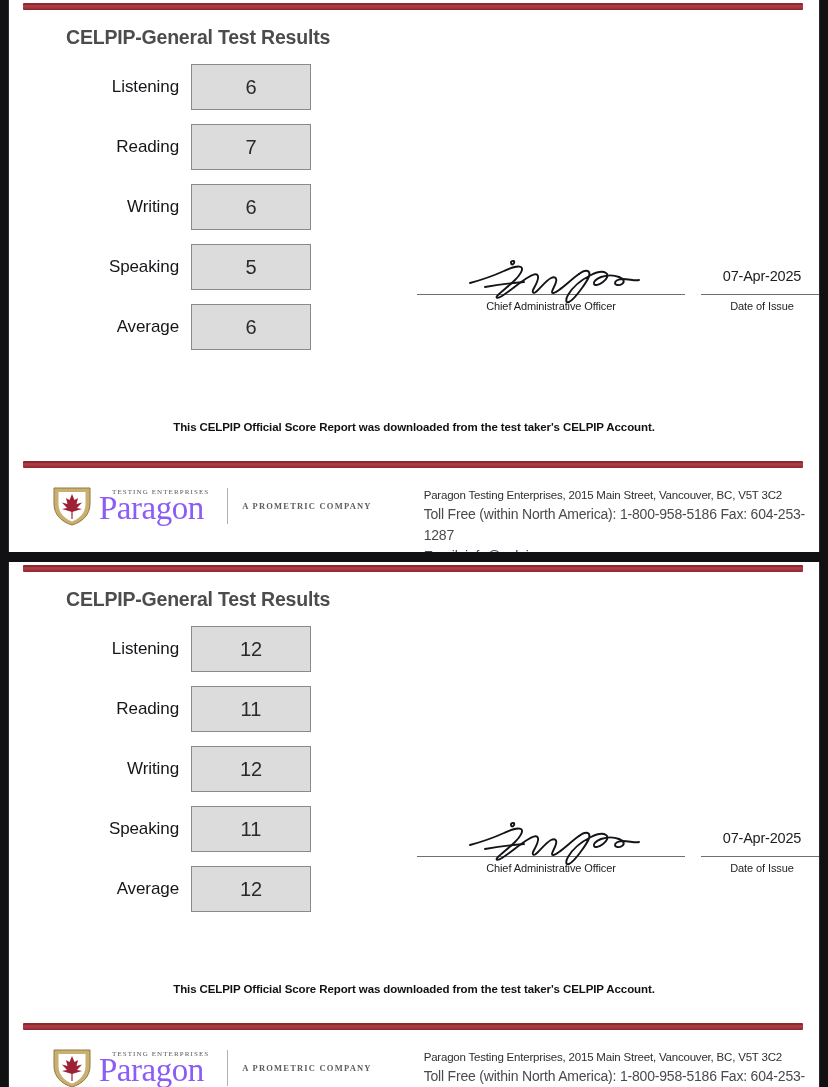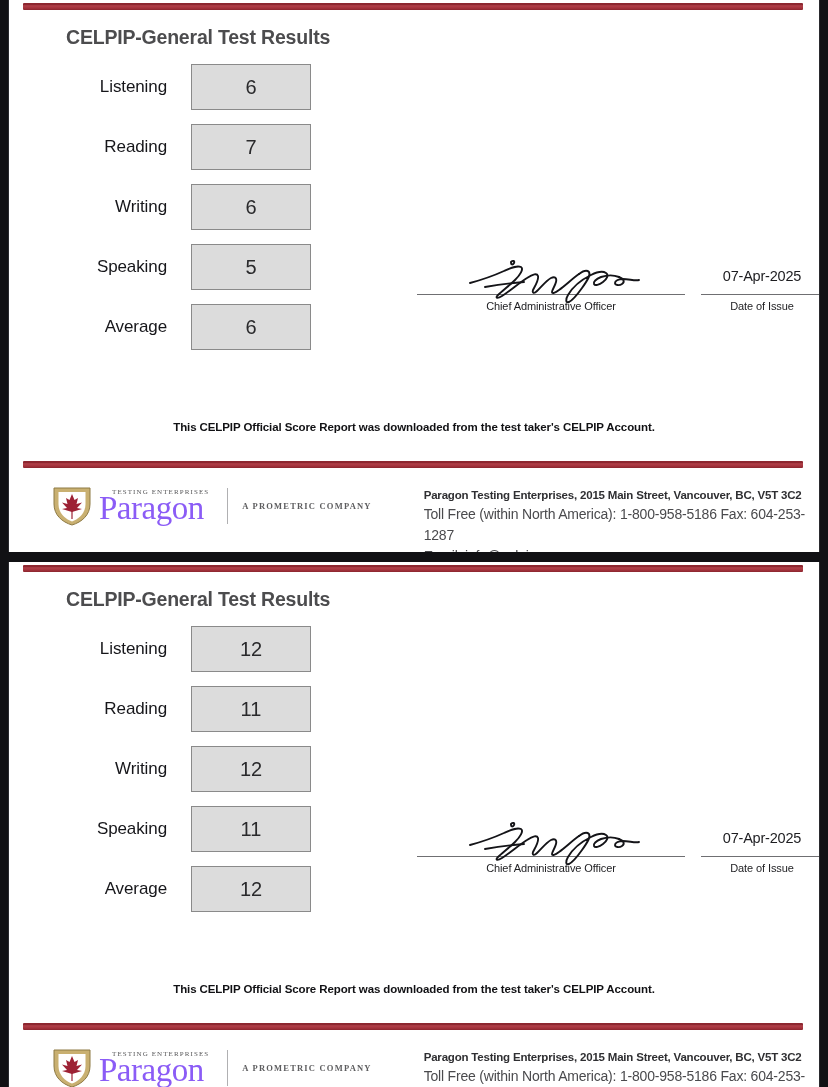--- a/index.html
+++ b/index.html
@@ -68,21 +68,21 @@
     margin-top: 8px;
   }
   .score-row {
     display: flex;
     align-items: center;
     height: 60px;
   }
   .score-label {
     width: 182px;
     text-align: right;
-    padding-right: 24px;
+    padding-right: 12px;
     font-size: 17px;
     color: #16161a;
     letter-spacing: -0.1px;
   }
   .score-box {
     width: 120px;
     height: 46px;
     background: #dcdcdc;
     border: 1.5px solid #8a8a8a;
     display: flex;
@@ -180,21 +180,21 @@
     color: #5d5d5f;
     align-self: center;
     font-weight: bold;
   }
   .contact {
     margin-left: 52px;
     padding-top: 2px;
   }
   .contact-line1 {
     font-size: 11.5px;
-    font-weight: bold;
+    font-weight: normal;
     color: #2f2f32;
     letter-spacing: -0.2px;
     line-height: 1.45;
   }
   .contact-line {
     font-size: 14px;
     color: #4a4a4d;
     letter-spacing: -0.2px;
     line-height: 1.5;
   }

